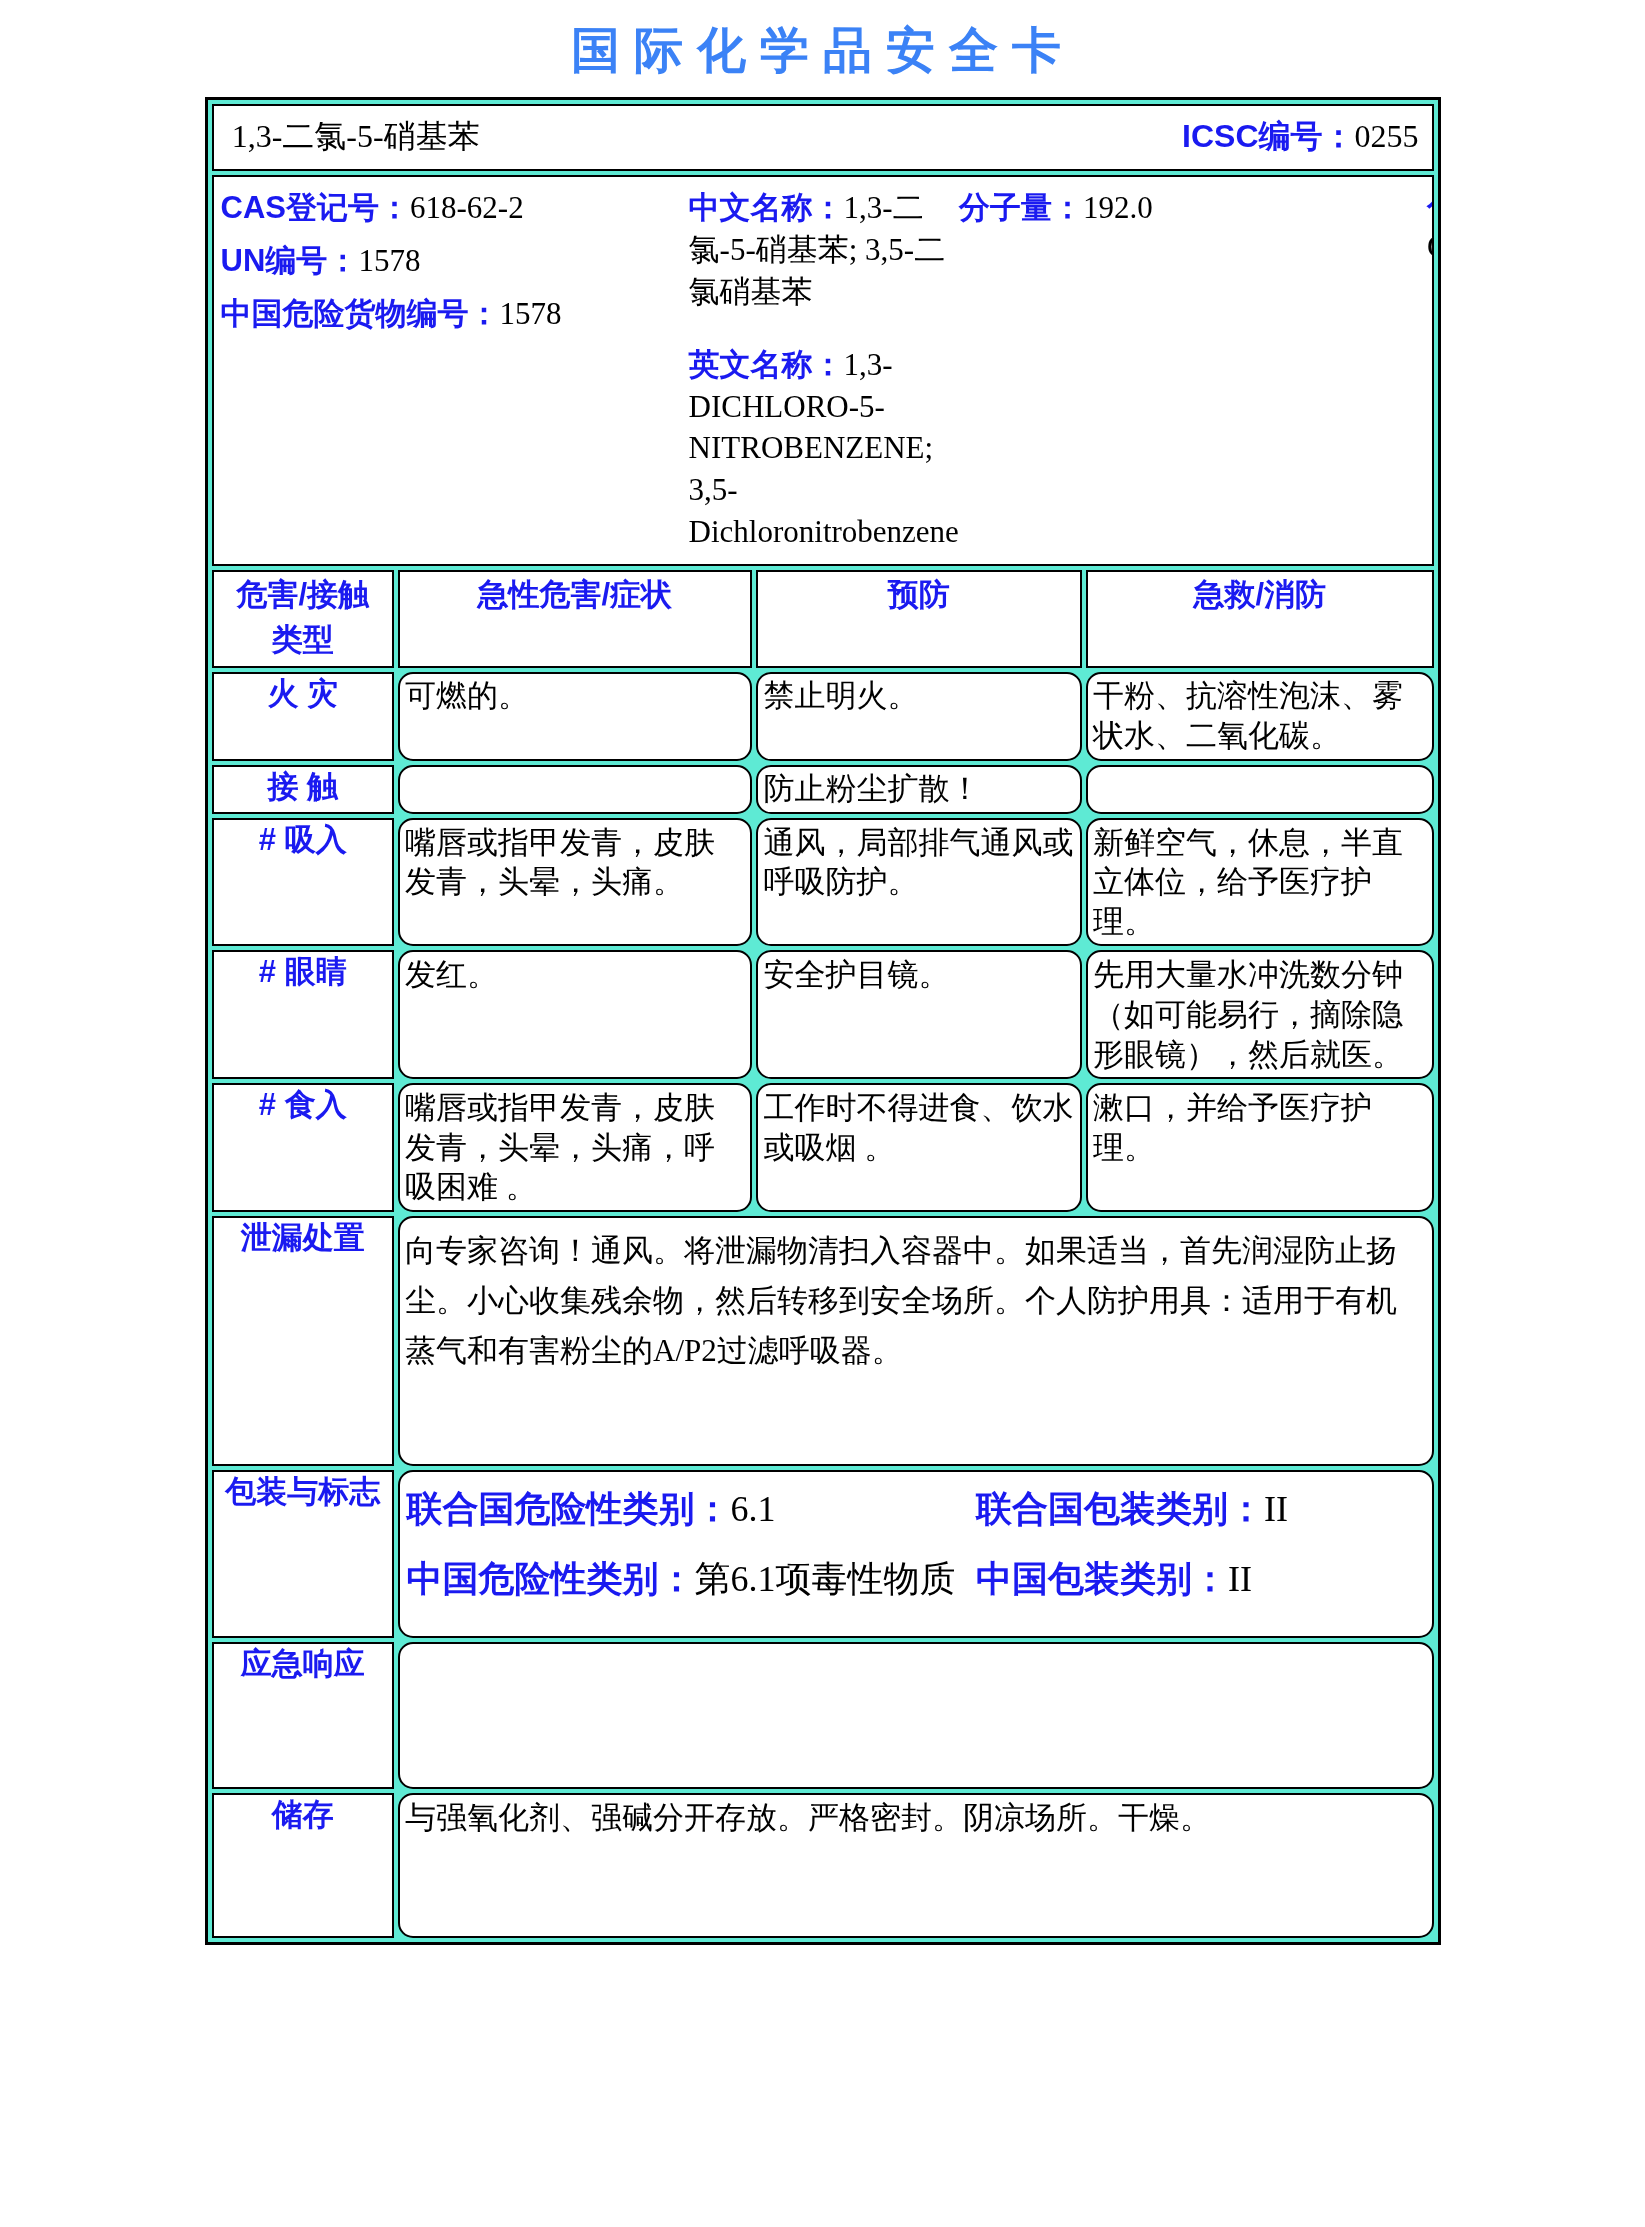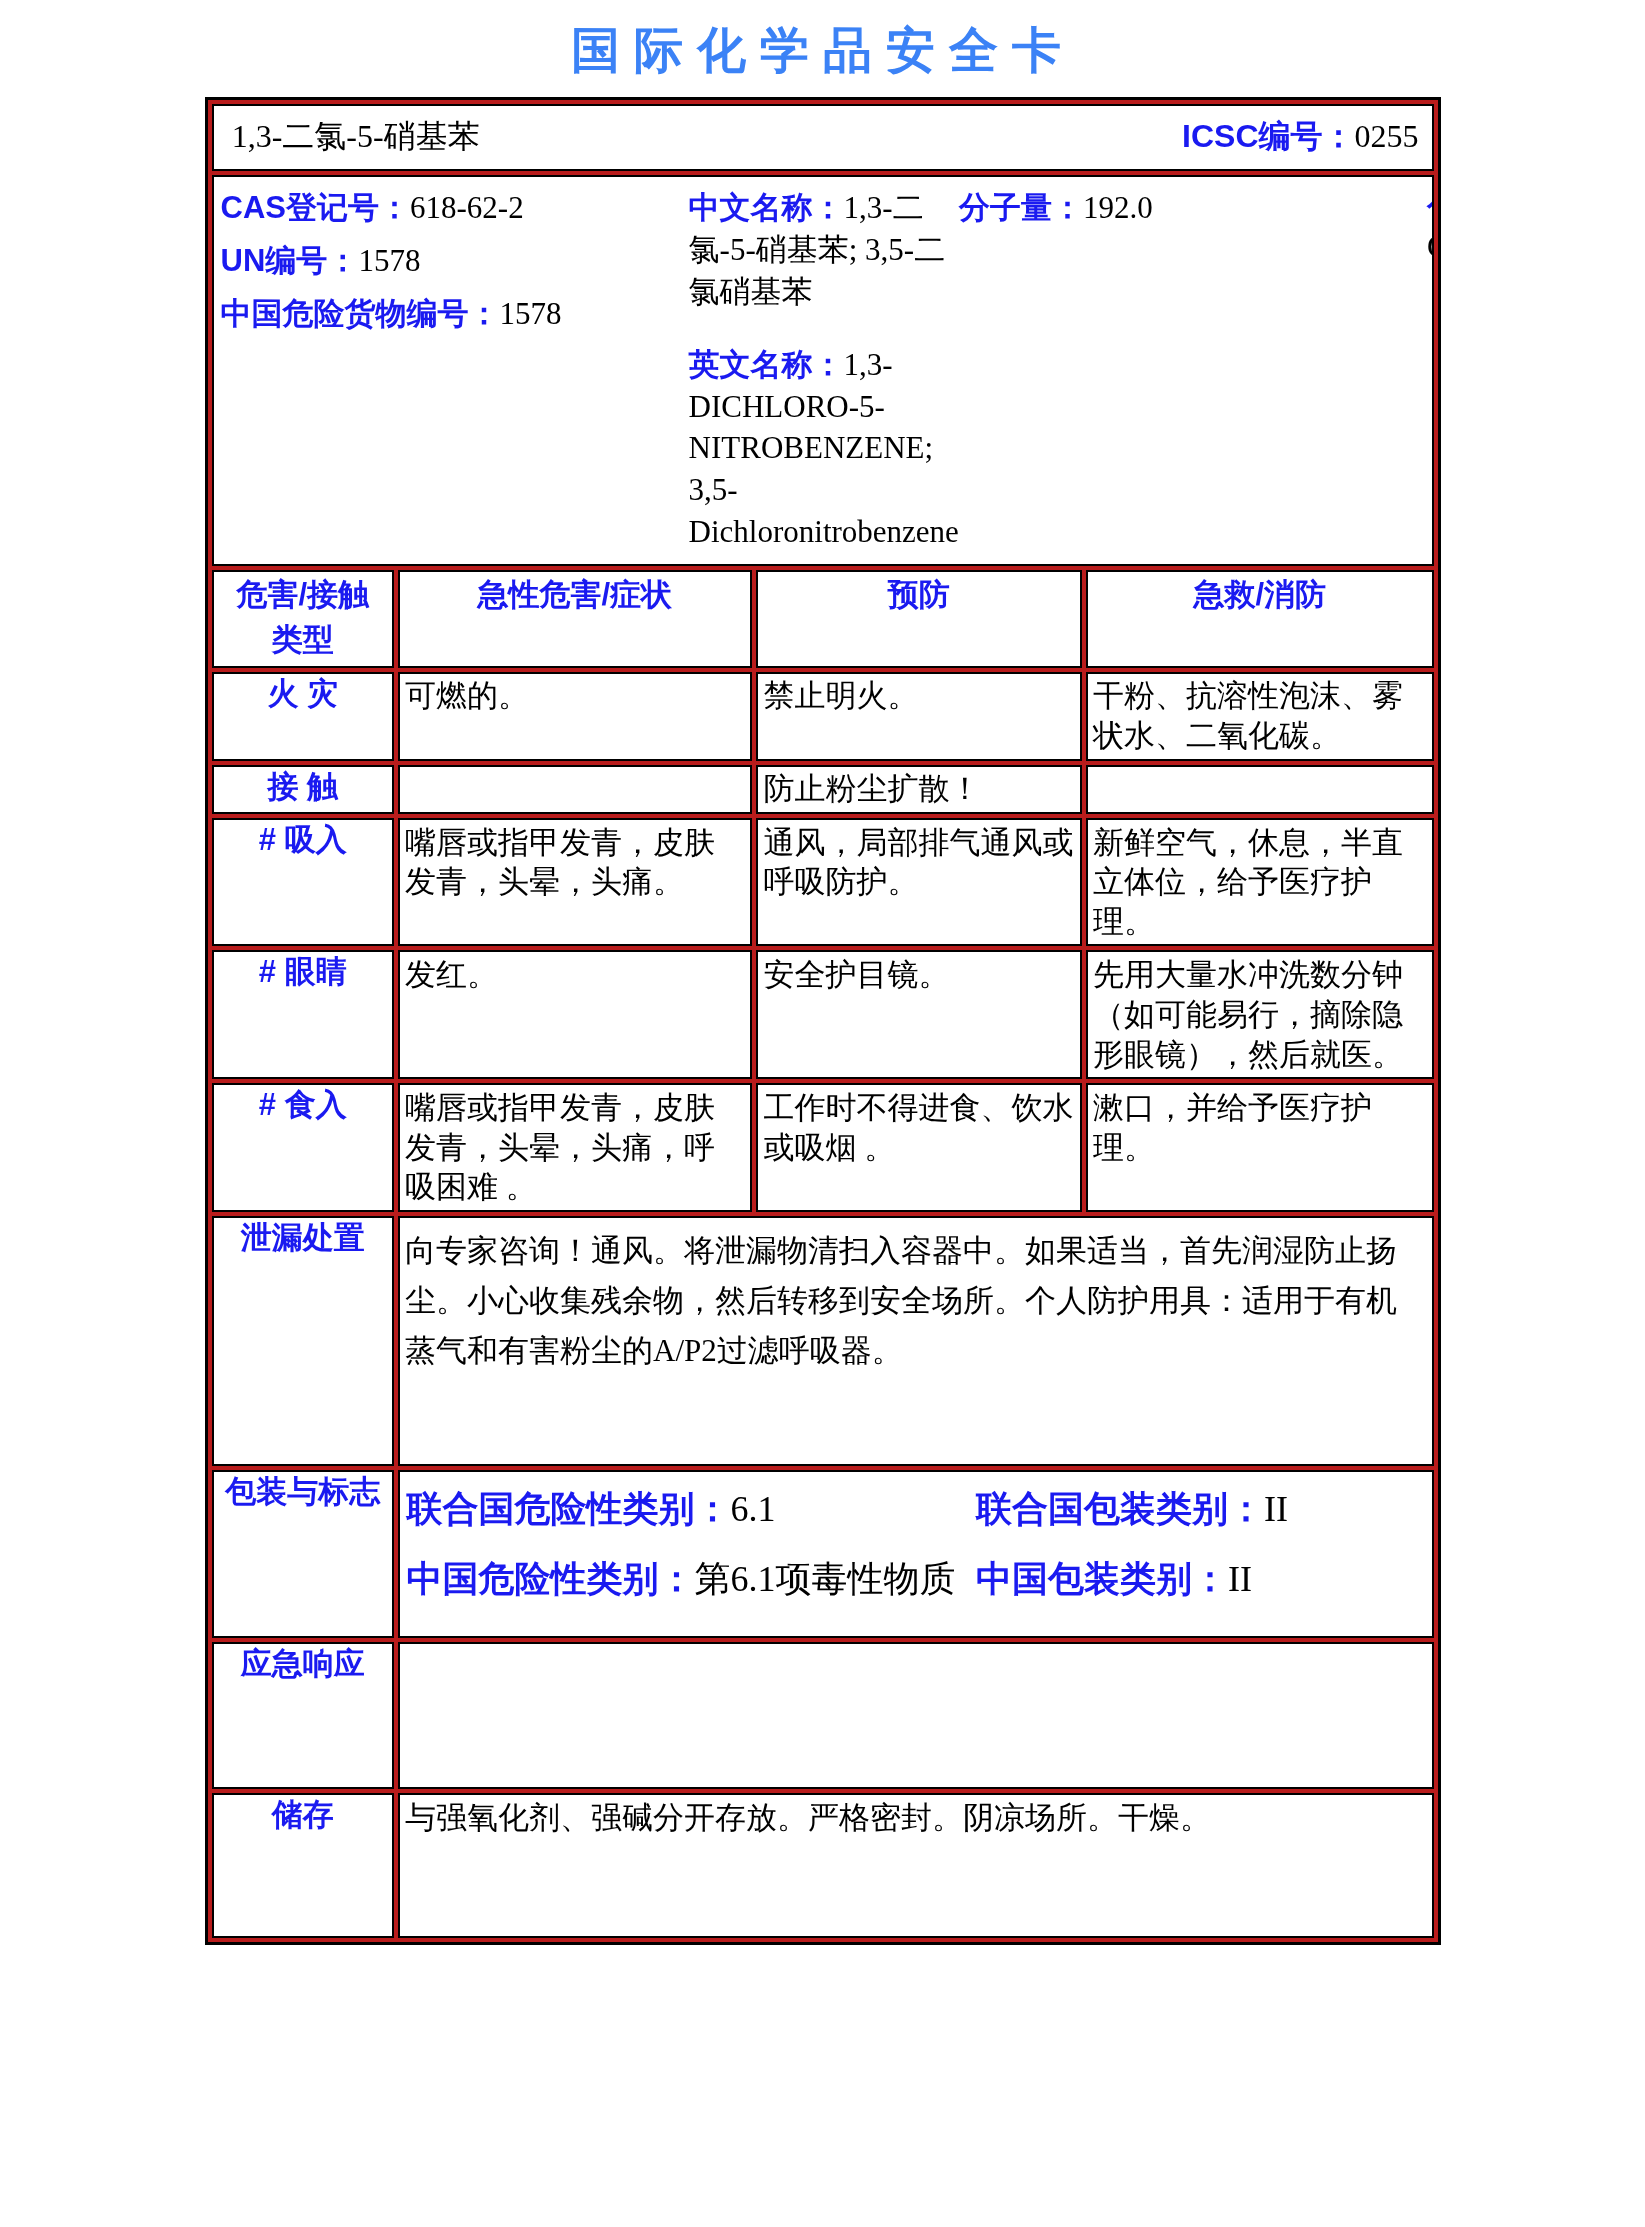--- a/index.html
+++ b/index.html
@@ -23,21 +23,21 @@
     letter-spacing: 14px;
     color: #3b82f6;
   }
   table.card {
     width: 1236px;
     margin: 0 auto;
     border: 3.5px solid #000;
     border-collapse: separate;
     border-spacing: 4.2px;
     table-layout: fixed;
-    background: #b91c1c;
+    background: #5eead4;
   }
   table.card td {
     border: 2.8px solid #000;
     vertical-align: top;
     background: #fff;
     overflow: hidden;
   }
   
   col.c1 { width: 15.0%; }
   col.c2 { width: 29.3%; }
@@ -120,20 +120,21 @@
     vertical-align: middle;
     line-height: 1.3;
     padding: 0 1.4px;
   }
   td.content {
     font-size: 31px;
     line-height: 1.28;
     padding: 2.8px 5.6px 2.8px 5.6px;
     color: #000;
     font-family: "Liberation Serif", serif;
+    border-radius: 15px;
   }
   td.content.spill {
     line-height: 1.62;
     padding-top: 8.4px;
   }
   td.content.storage-content {
   }
   .pack-grid {
     display: grid;
     grid-template-columns: 56% 44%;

